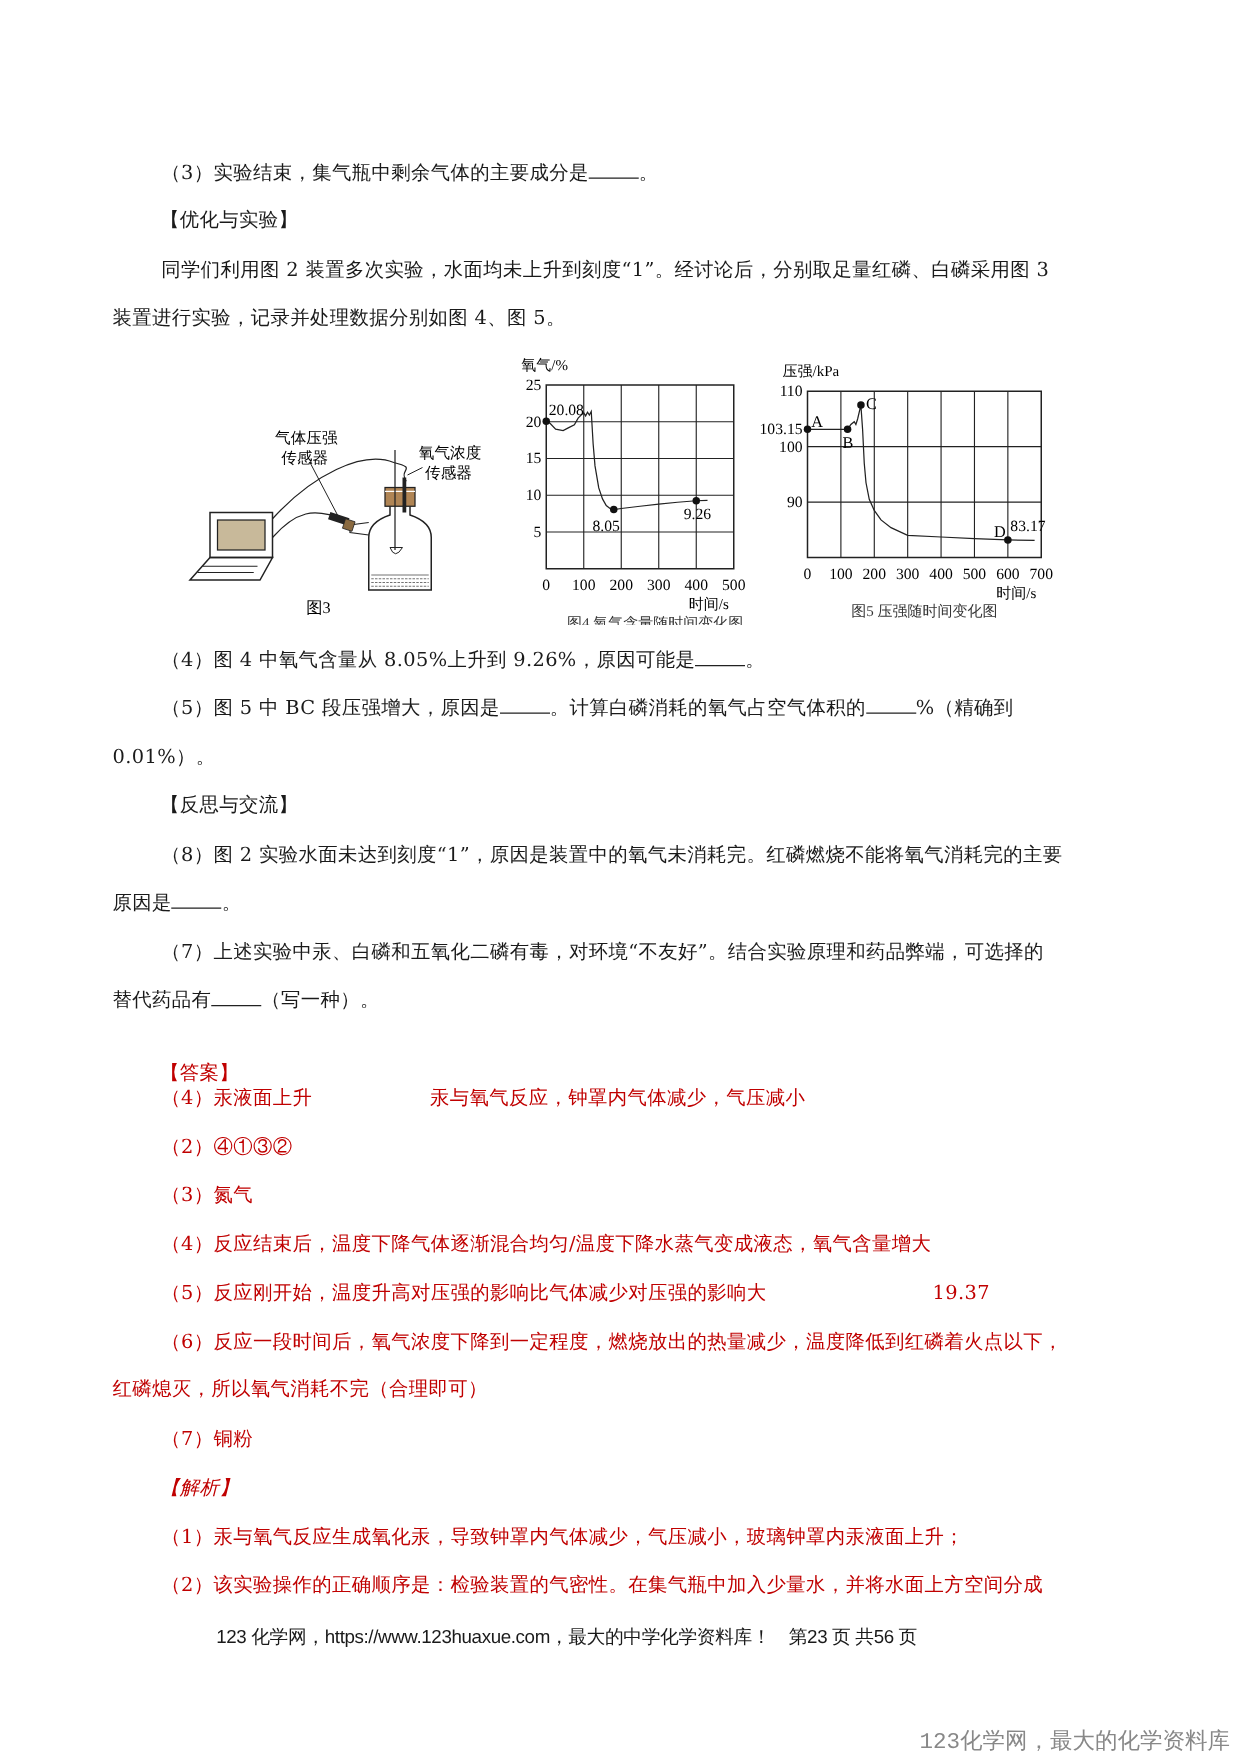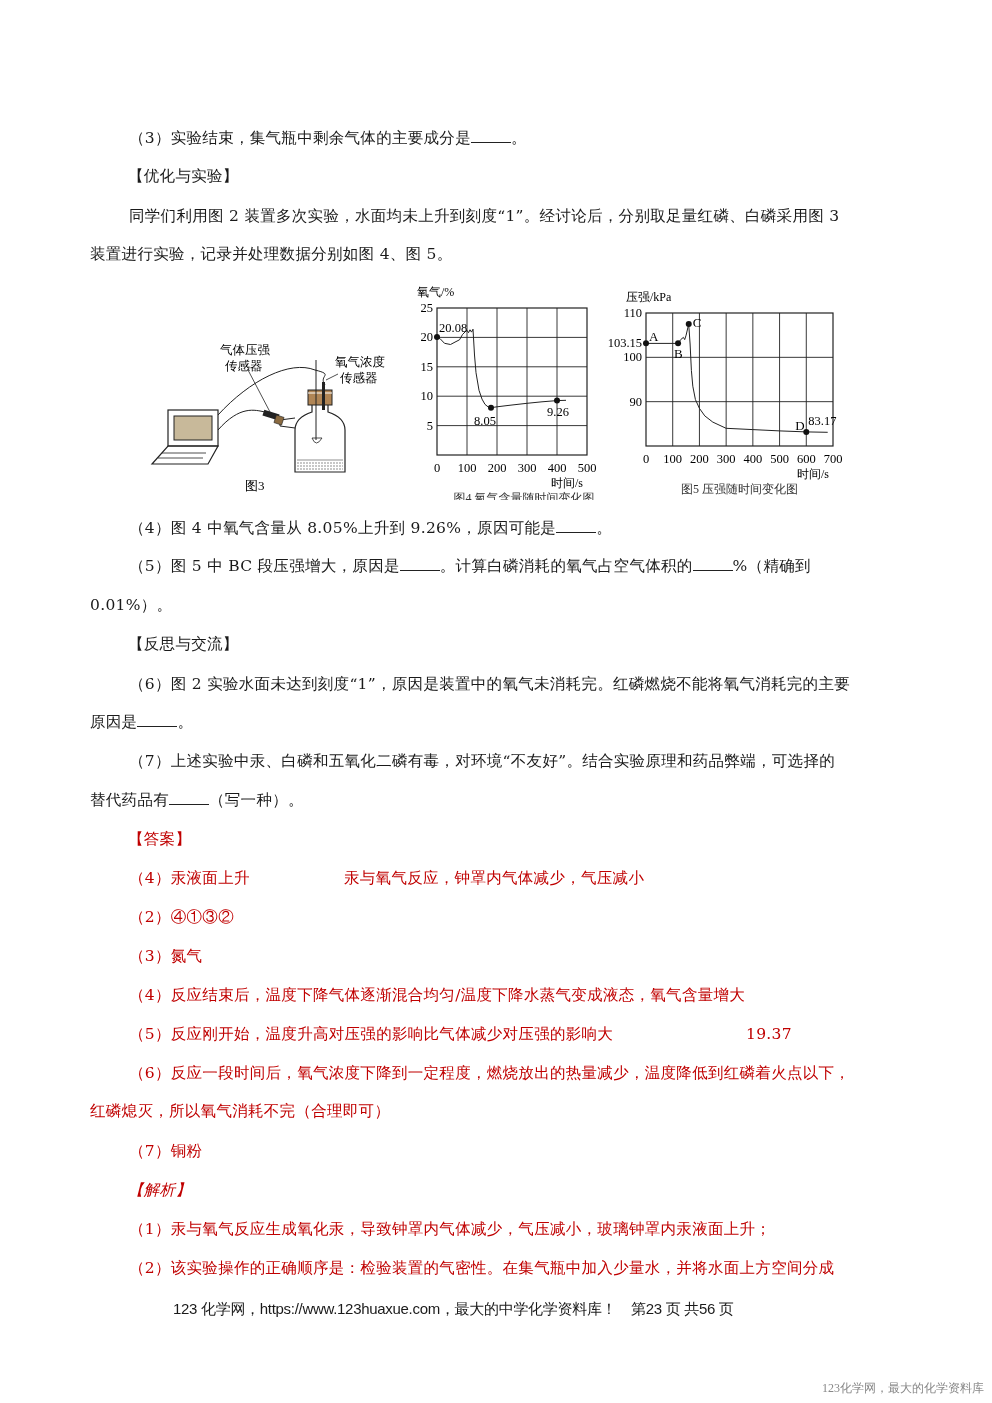--- a/index.html
+++ b/index.html
@@ -4,21 +4,21 @@
 <style>
   html, body { margin: 0; padding: 0; background: #ffffff; }
   body { width: 992px; height: 1403px; position: relative; overflow: hidden;
          font-family: "DejaVu Serif", "Liberation Serif", serif; color: #1a1a1a; }
   .line { position: absolute; font-size: 15.5px; white-space: nowrap; line-height: 20px; letter-spacing: 0.3px; }
   .red { color: #c00000; }
   .blank { display: inline-block; border-bottom: 1px solid #222; width: 40px; height: 14px; vertical-align: baseline; }
   .figure { position: absolute; }
   svg text { font-family: "Liberation Serif", "DejaVu Serif", serif; }
   .footer { position: absolute; left: 173px; top: 1300px; font-size: 15px; font-family: Liberation Sans, sans-serif; letter-spacing: -0.3px; text-align: center; }
-  .watermark { position: absolute; right: 8px; top: 1380px; font-size: 12px; color: #888; font-family: Liberation Serif, serif; }
+  .watermark { position: absolute; right: 8px; top: 1380px; font-size: 18px; color: #888; font-family: Liberation Mono, monospace; }
 </style>
 </head>
 <body>
 
 <div class="line" style="left:129px; top:128px;">
   <span>（3）实验结束，集气瓶中剩余气体的主要成分是</span><span class="blank"></span><span>。</span>
 </div>
 <div class="line" style="left:128px; top:166px;">【优化与实验】</div>
 <div class="line" style="left:129px; top:206px;">同学们利用图 2 装置多次实验，水面均未上升到刻度“1”。经讨论后，分别取足量红磷、白磷采用图 3</div>
 <div class="line" style="left:90px; top:244px;">装置进行实验，记录并处理数据分别如图 4、图 5。</div>
@@ -136,31 +136,31 @@
 <div class="line" style="left:129px; top:518px;">
   <span>（4）图 4 中氧气含量从 8.05%上升到 9.26%，原因可能是</span><span class="blank"></span><span>。</span>
 </div>
 <div class="line" style="left:129px; top:556px;">
   <span>（5）图 5 中 BC 段压强增大，原因是</span><span class="blank"></span><span>。计算白磷消耗的氧气占空气体积的</span><span class="blank"></span><span>%（精确到</span>
 </div>
 <div class="line" style="left:90px; top:595px;">0.01%）。</div>
 
 <div class="line" style="left:128px; top:634px;">【反思与交流】</div>
 
-<div class="line" style="left:129px; top:674px;">（6）图 2 实验水面未达到刻度“1”，原因是装置中的氧气未消耗完。红磷燃烧不能将氧气消耗完的主要</div>
+<div class="line" style="left:129px; top:674px;">（8）图 2 实验水面未达到刻度“1”，原因是装置中的氧气未消耗完。红磷燃烧不能将氧气消耗完的主要</div>
 <div class="line" style="left:90px; top:712px;">
   <span>原因是</span><span class="blank"></span><span>。</span>
 </div>
 
 <div class="line" style="left:129px; top:751px;">（7）上述实验中汞、白磷和五氧化二磷有毒，对环境“不友好”。结合实验原理和药品弊端，可选择的</div>
 <div class="line" style="left:90px; top:790px;">
   <span>替代药品有</span><span class="blank"></span><span>（写一种）。</span>
 </div>
 
-<div class="line red" style="left:128px; top:829px;text-align:center;">【答案】</div>
+<div class="line red" style="left:128px; top:848px;text-align:center;">【答案】</div>
 <div class="line red" style="left:129px; top:868px;">（4）汞液面上升</div>
 <div class="line red" style="left:344px; top:868px;">汞与氧气反应，钟罩内气体减少，气压减小</div>
 <div class="line red" style="left:129px; top:907px;">（2）④①③②</div>
 <div class="line red" style="left:129px; top:946px;">（3）氮气</div>
 <div class="line red" style="left:129px; top:985px;">（4）反应结束后，温度下降气体逐渐混合均匀/温度下降水蒸气变成液态，氧气含量增大</div>
 <div class="line red" style="left:129px; top:1024px;">（5）反应刚开始，温度升高对压强的影响比气体减少对压强的影响大</div>
 <div class="line red" style="left:746px; top:1024px;">19.37</div>
 <div class="line red" style="left:129px; top:1063px;">（6）反应一段时间后，氧气浓度下降到一定程度，燃烧放出的热量减少，温度降低到红磷着火点以下，</div>
 <div class="line red" style="left:90px; top:1101px;">红磷熄灭，所以氧气消耗不完（合理即可）</div>
 <div class="line red" style="left:129px; top:1141px;">（7）铜粉</div>

